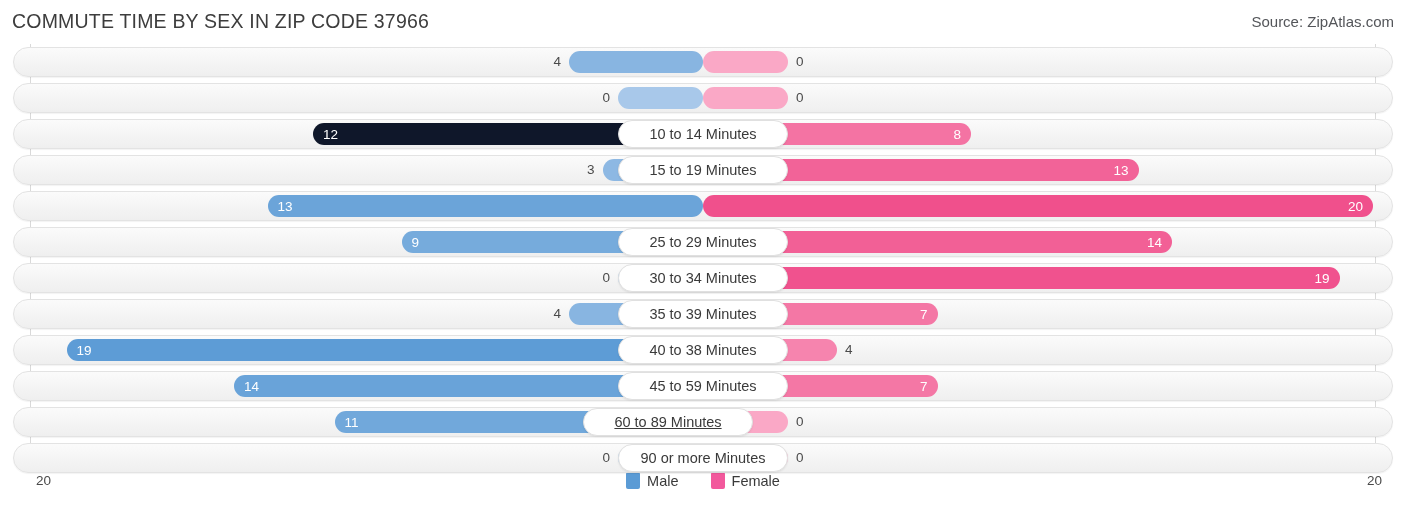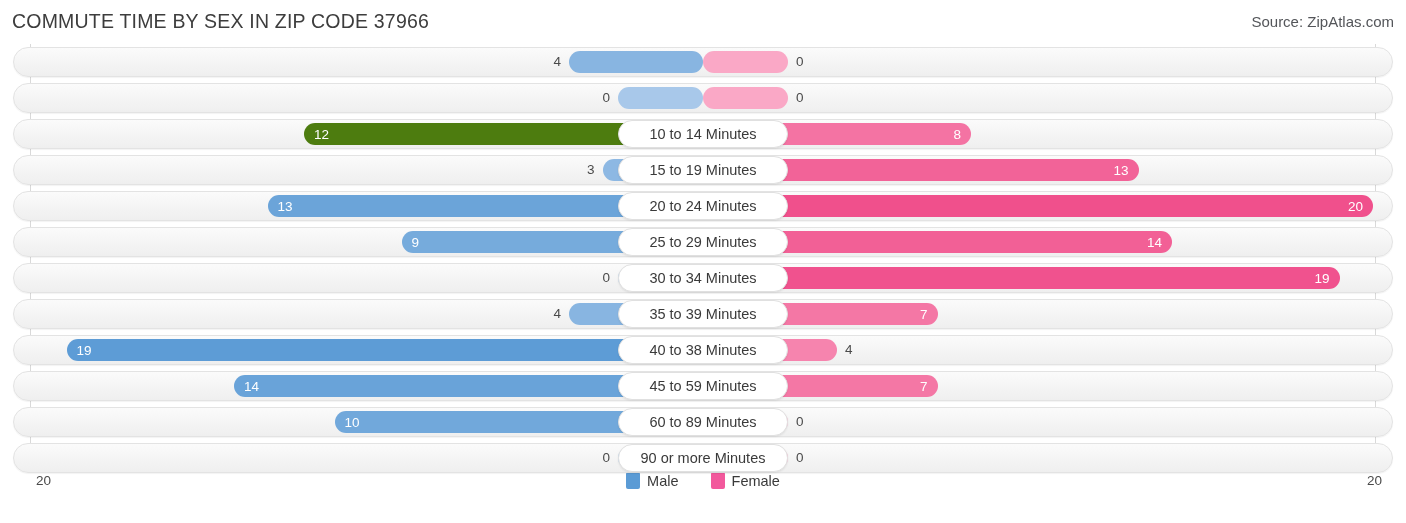--- a/index.html
+++ b/index.html
@@ -179,21 +179,21 @@
       </div>
       <div class="row">
         <div class="track"></div>
         <div class="outval left" style="right: 796px;">0</div>
         <div class="outval right" style="left: 796px;">0</div>
         <div class="bar male" style="left: 618px; width: 85px; background: rgb(168, 200, 234);"></div>
         <div class="bar female" style="left: 703px; width: 85px; background: rgb(250, 168, 198);"></div>
       </div>
       <div class="row">
         <div class="track"></div>
-        <div class="bar male" style="left: 304px; width: 402px; background: #4d7c0f;">
+        <div class="bar male" style="left: 313px; width: 402px; background: #0f172a;">
           <span class="inval">12</span>
         </div>
         <div class="bar female" style="left: 703px; width: 268px; background: rgb(244, 115, 163);">
           <span class="inval">8</span>
         </div>
         <div class="center-pill" style="left: 618px; width: 170px;">10 to 14 Minutes</div>
       </div>
       <div class="row">
         <div class="track"></div>
         <div class="outval left" style="right: 811.5px;">3</div>
@@ -204,21 +204,20 @@
         <div class="center-pill" style="left: 618px; width: 170px;">15 to 19 Minutes</div>
       </div>
       <div class="row">
         <div class="track"></div>
         <div class="bar male" style="left: 267.5px; width: 435.5px; background: rgb(107, 164, 217);">
           <span class="inval">13</span>
         </div>
         <div class="bar female" style="left: 703px; width: 670px; background: rgb(240, 80, 140);">
           <span class="inval">20</span>
         </div>
-        <div class="center-pill" style="left: 618px; width: 170px;">20 to 24 Minutes</div>
       </div>
       <div class="row">
         <div class="track"></div>
         <div class="bar male" style="left: 401.5px; width: 301.5px; background: rgb(118, 171, 220);">
           <span class="inval">9</span>
         </div>
         <div class="bar female" style="left: 703px; width: 469px; background: rgb(242, 96, 150);">
           <span class="inval">14</span>
         </div>
         <div class="center-pill" style="left: 618px; width: 170px;">25 to 29 Minutes</div>
@@ -257,24 +256,24 @@
         </div>
         <div class="bar female" style="left: 703px; width: 234.5px; background: rgb(244, 119, 165);">
           <span class="inval">7</span>
         </div>
         <div class="center-pill" style="left: 618px; width: 170px;">45 to 59 Minutes</div>
       </div>
       <div class="row">
         <div class="track"></div>
         <div class="outval right" style="left: 796px;">0</div>
         <div class="bar male" style="left: 334.5px; width: 368.5px; background: rgb(113, 168, 219);">
-          <span class="inval">10</span>
-        </div>
-        <div class="bar female" style="left: 703px; width: 85px; background: rgb(250, 168, 198);"></div>
-        <div class="center-pill" style="left: 618px; width: 170px;">60 to 89 Minutes</div>
+          <span class="inval">11</span>
+        </div>
+        <div class="bar female" style="left: 703px; width: 85px; background: rgb(250, 168, 198);"></div>
+        <div class="center-pill" style="left: 583px; width: 170px; text-decoration: underline;">60 to 89 Minutes</div>
       </div>
       <div class="row">
         <div class="track"></div>
         <div class="outval left" style="right: 796px;">0</div>
         <div class="outval right" style="left: 796px;">0</div>
         <div class="bar male" style="left: 618px; width: 85px; background: rgb(168, 200, 234);"></div>
         <div class="bar female" style="left: 703px; width: 85px; background: rgb(250, 168, 198);"></div>
         <div class="center-pill" style="left: 618px; width: 170px;">90 or more Minutes</div>
       </div>
     </div>

